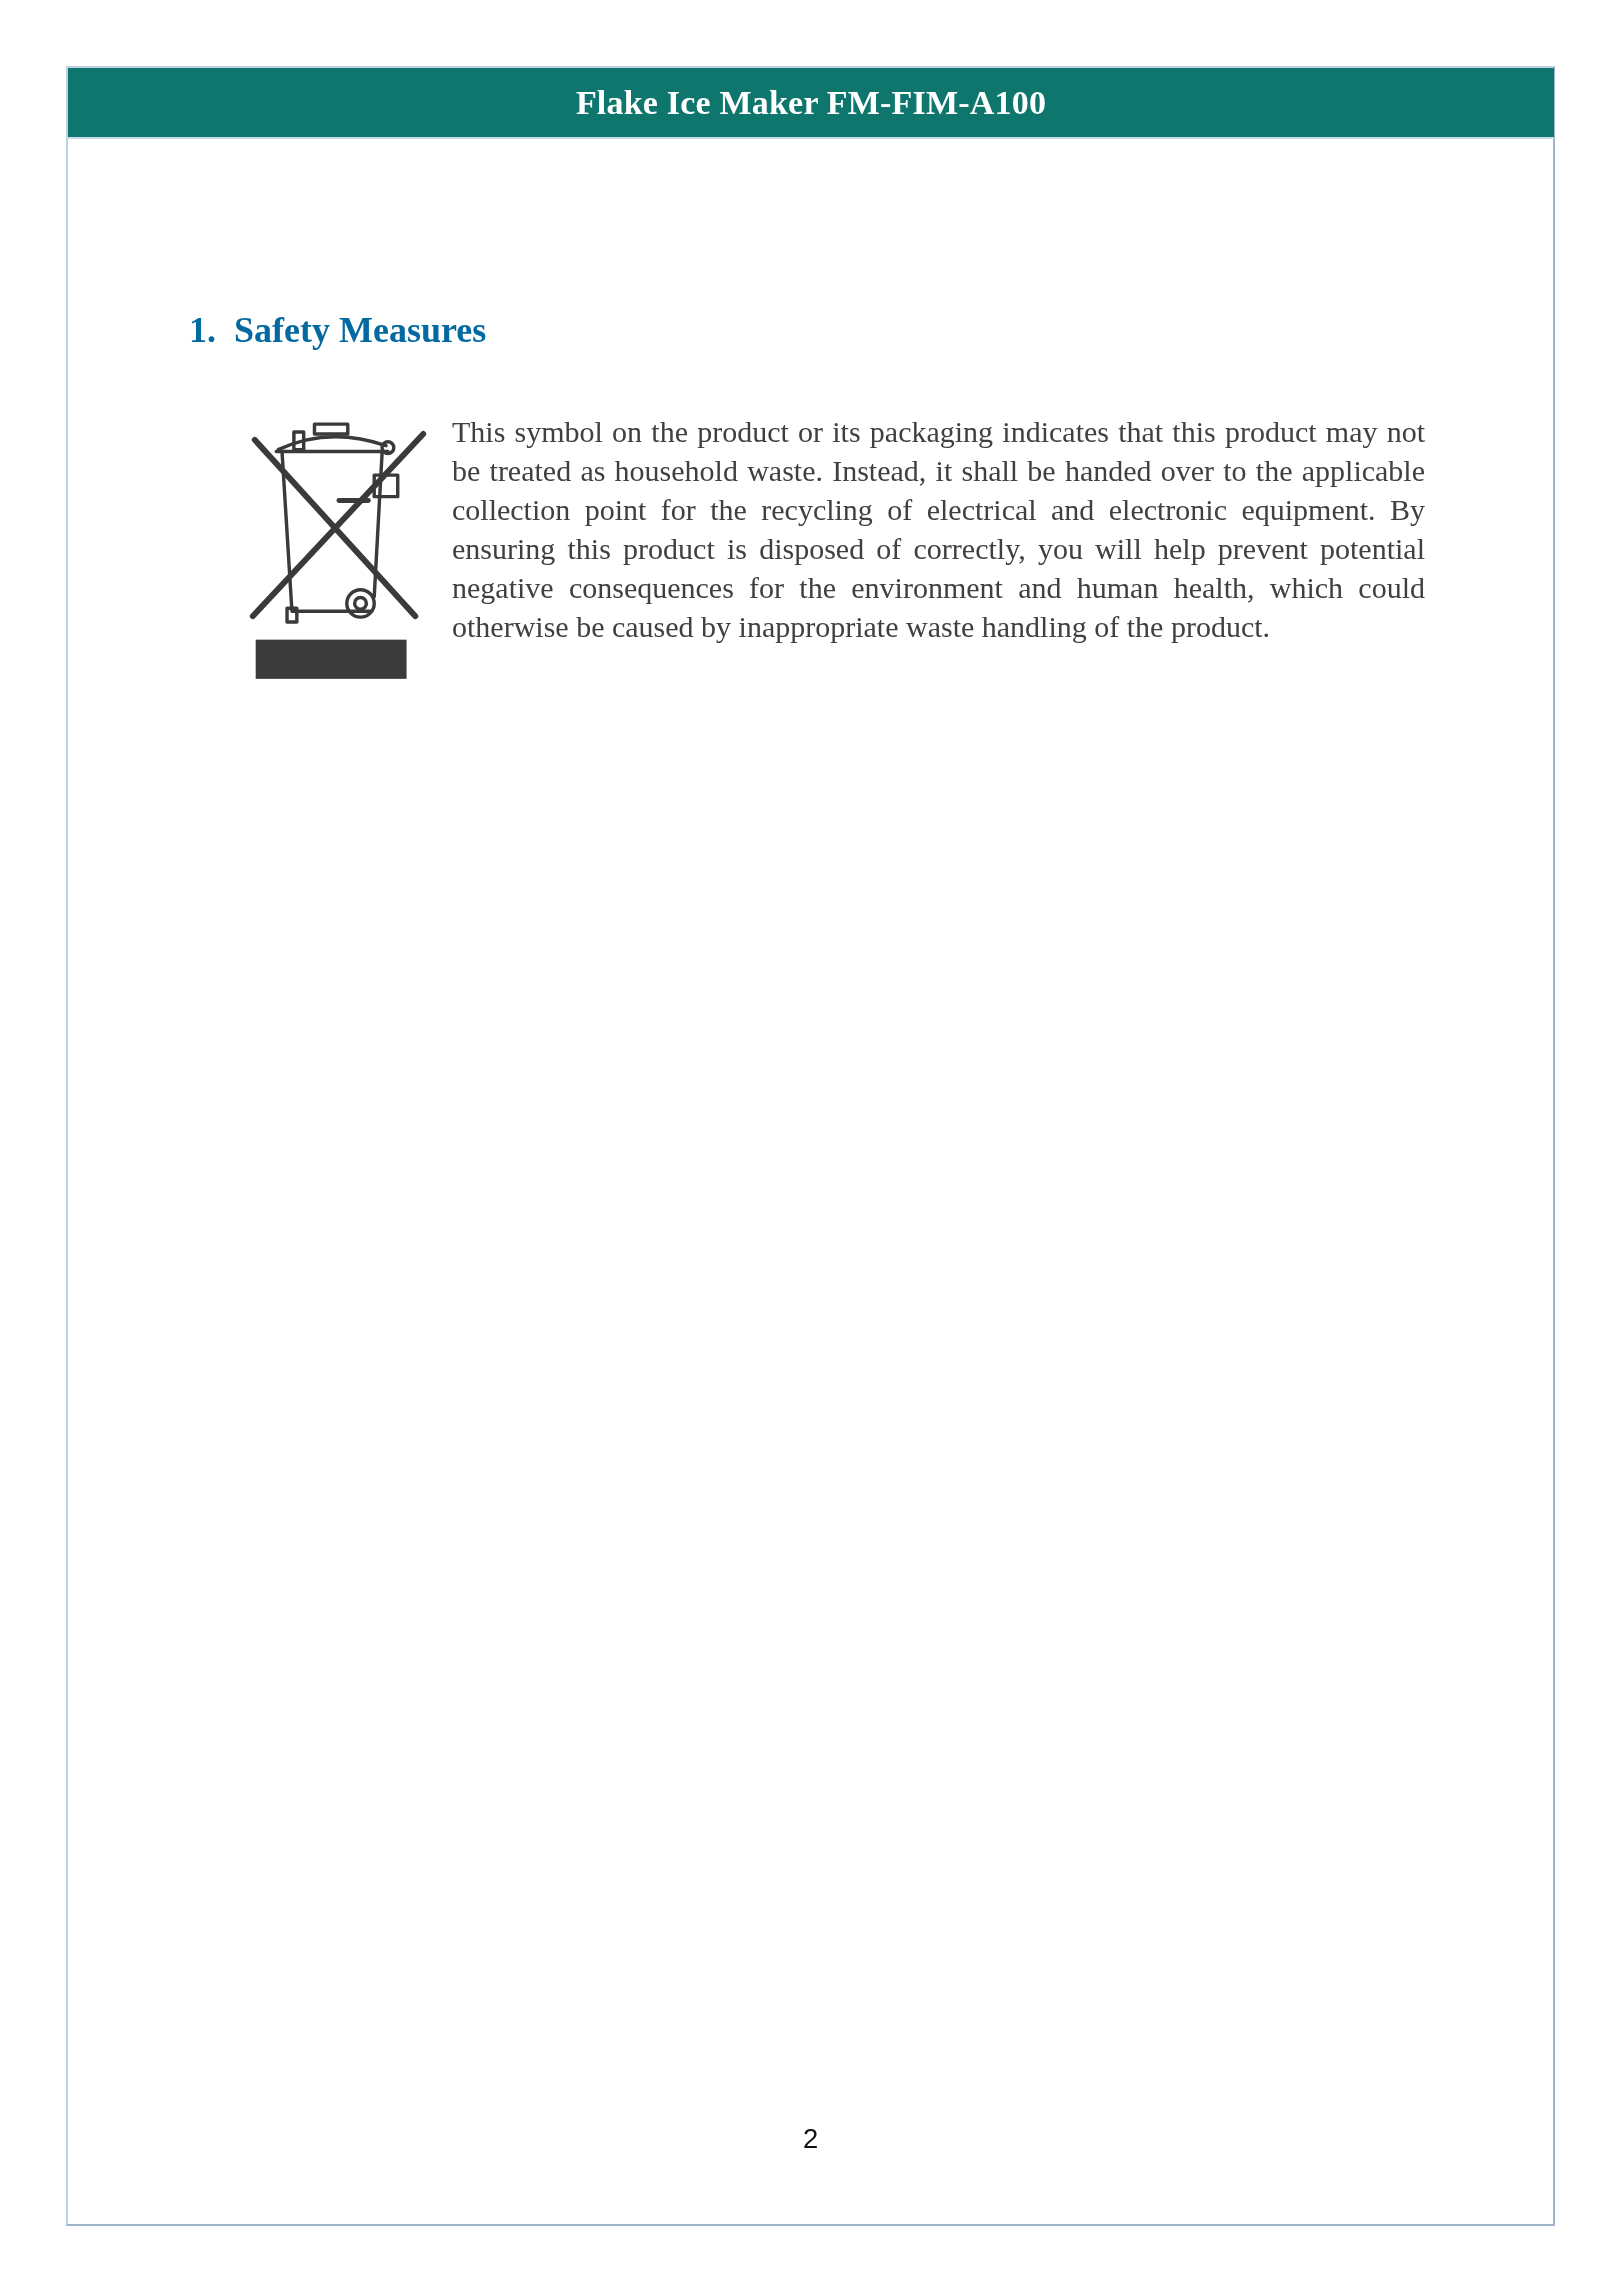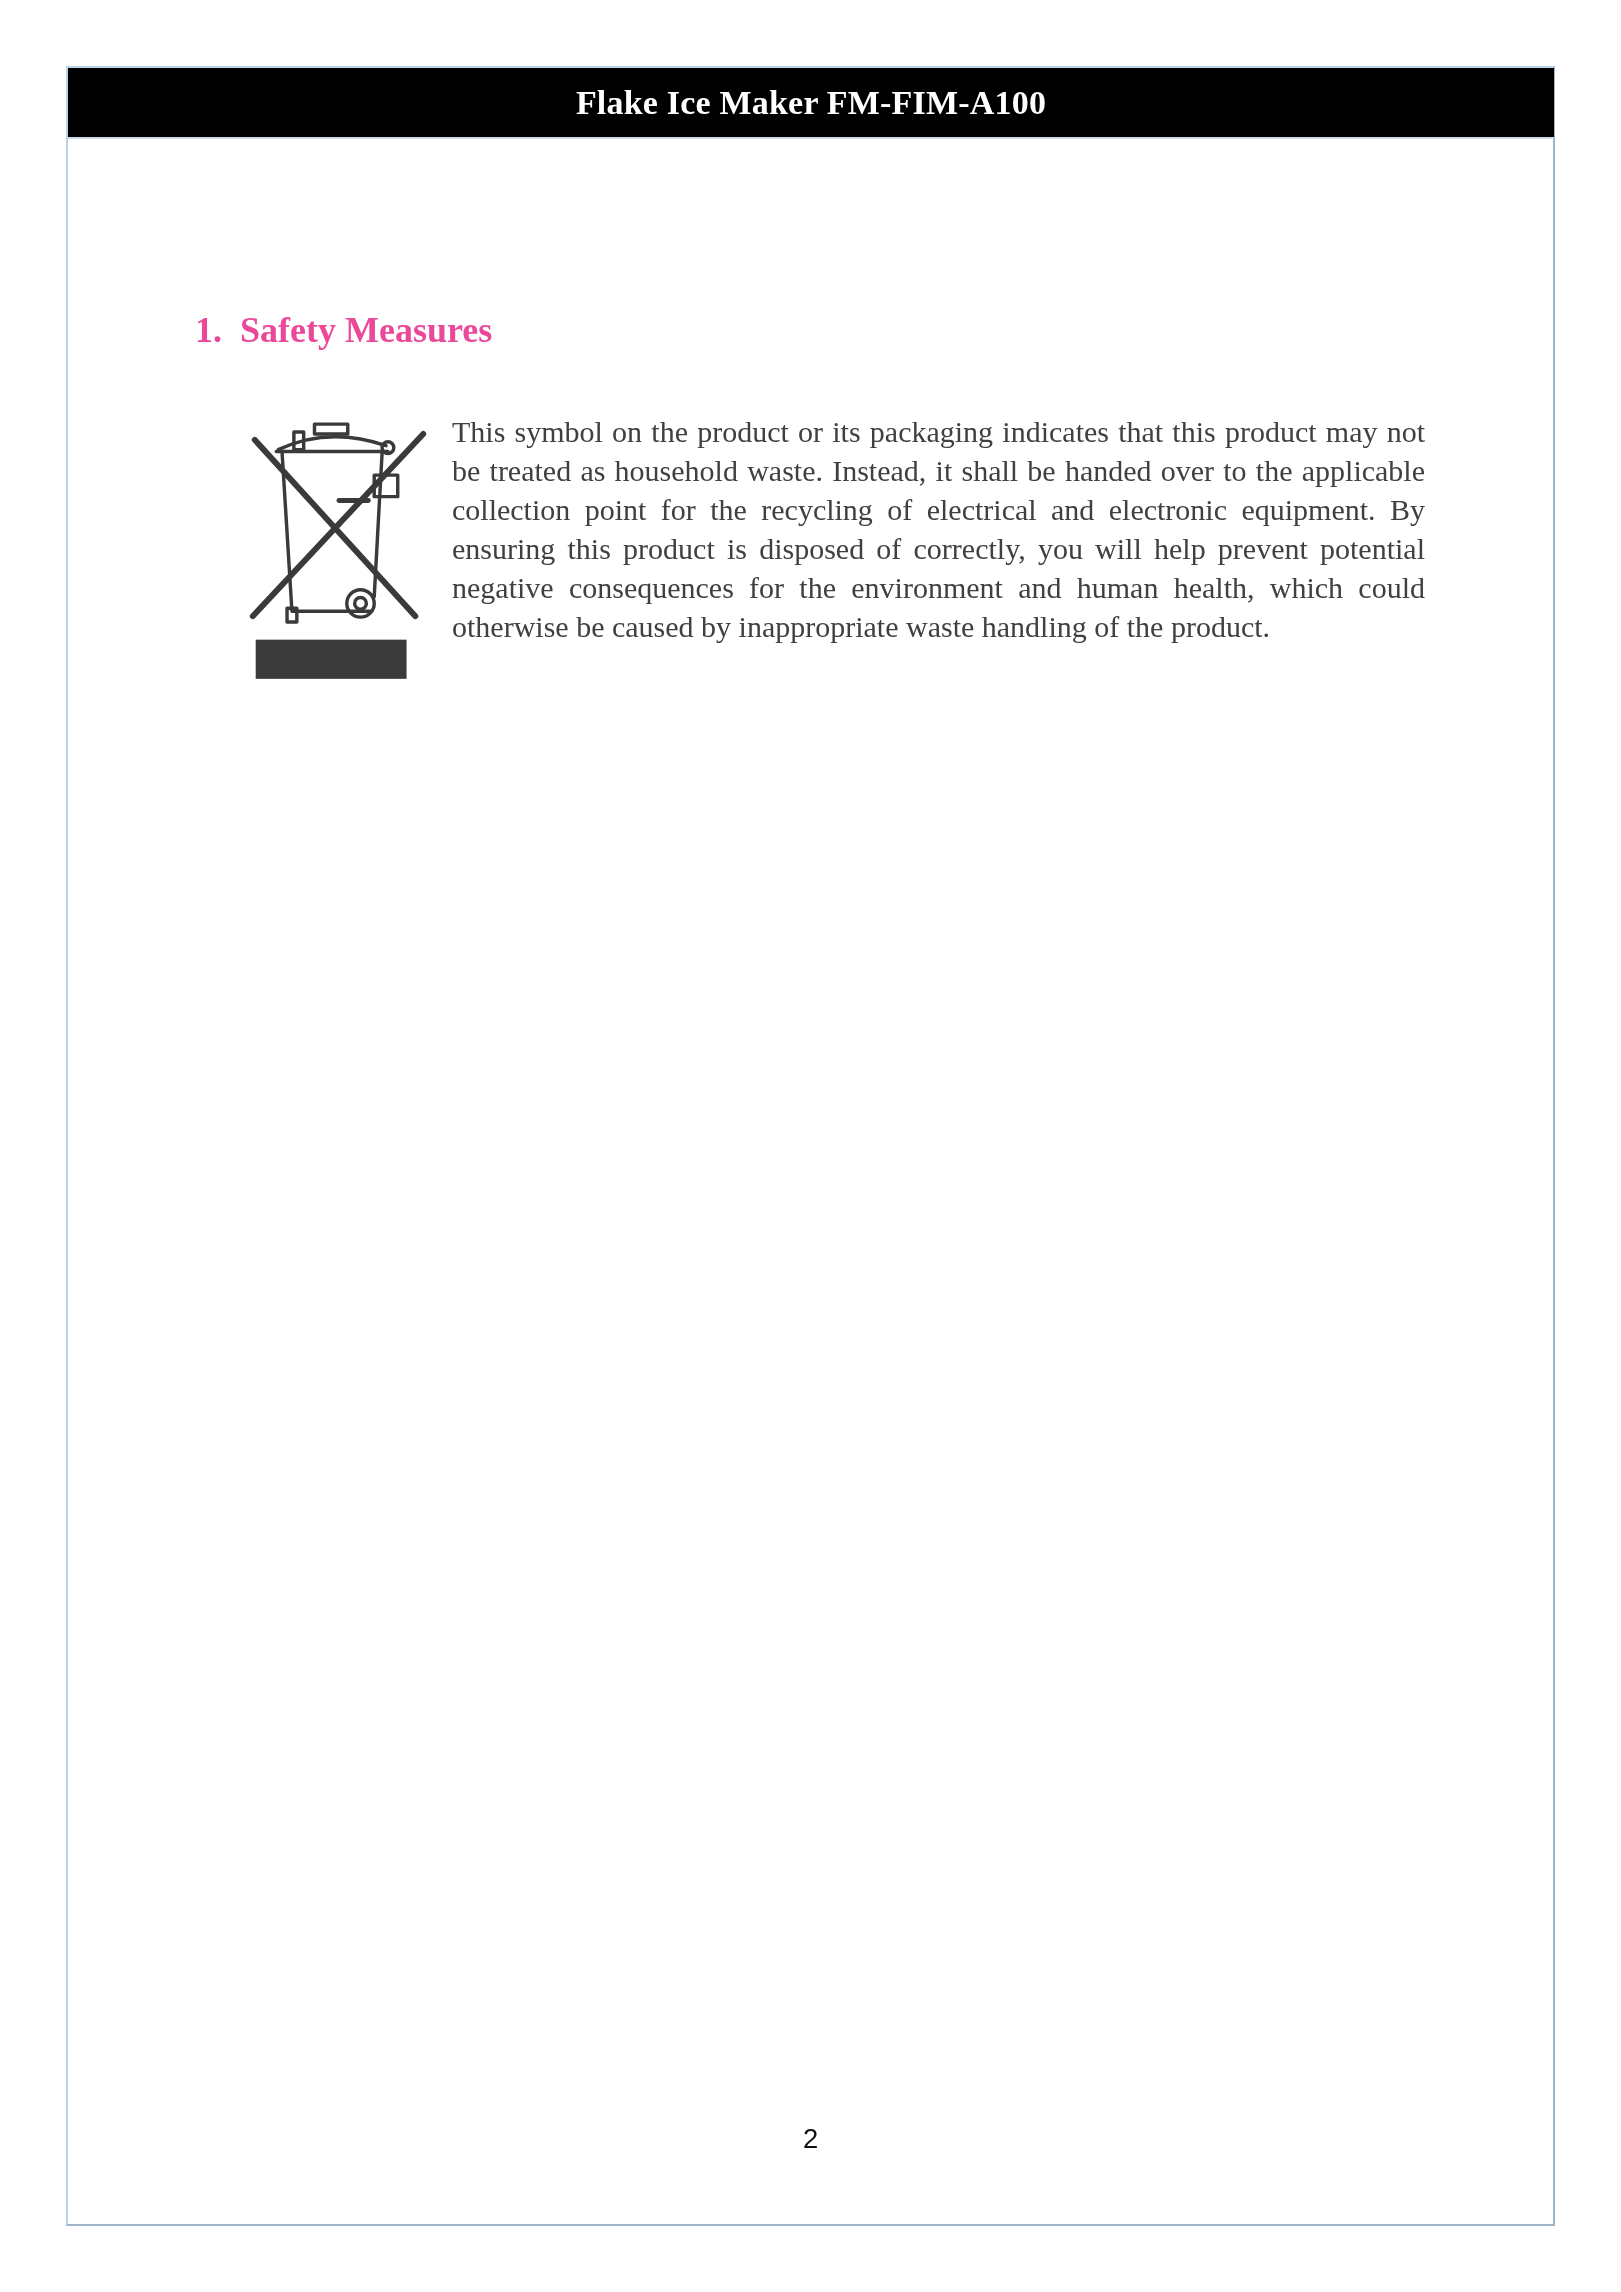--- a/index.html
+++ b/index.html
@@ -24,40 +24,40 @@
       border-right: 2.9px solid #9fb4c8;
       border-bottom: 2.9px solid #9fb4c8;
       box-sizing: border-box;
     }
     .header-band {
       position: absolute;
       left: 68px;
       top: 68px;
       width: 1486px;
       height: 71px;
-      background: #000000;
+      background: #0f766e;
       border-bottom: 2px solid #c9dcec;
       box-sizing: border-box;
       display: flex;
       align-items: center;
       justify-content: center;
     }
     .header-title {
       color: #ffffff;
       font-family: "Liberation Serif", "DejaVu Serif", serif;
       font-weight: bold;
       font-size: 34px;
       letter-spacing: 0.2px;
     }
     .section-heading {
       position: absolute;
-      left: 195px;
+      left: 189px;
       top: 309px;
       margin: 0;
-      color: #ec4899;
+      color: #0369a1;
       font-family: "Liberation Serif", "DejaVu Serif", serif;
       font-weight: bold;
       font-size: 36px;
       white-space: pre;
     }
     .weee-icon {
       position: absolute;
       left: 241px;
       top: 420px;
       width: 192px;

